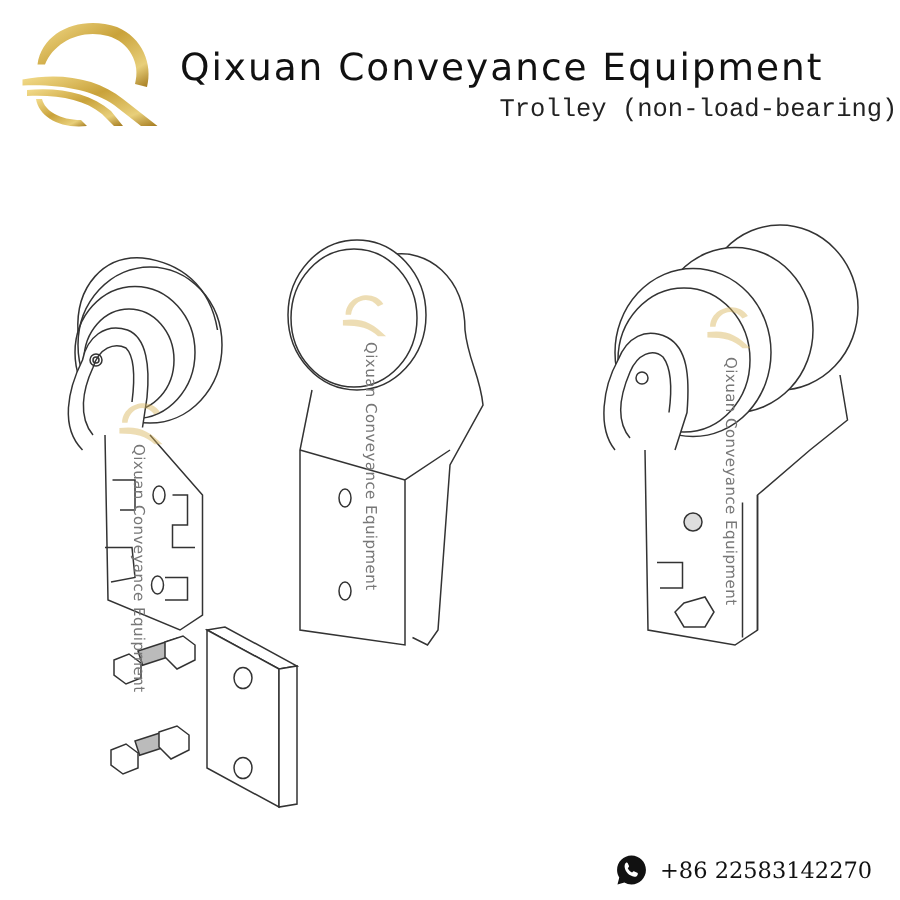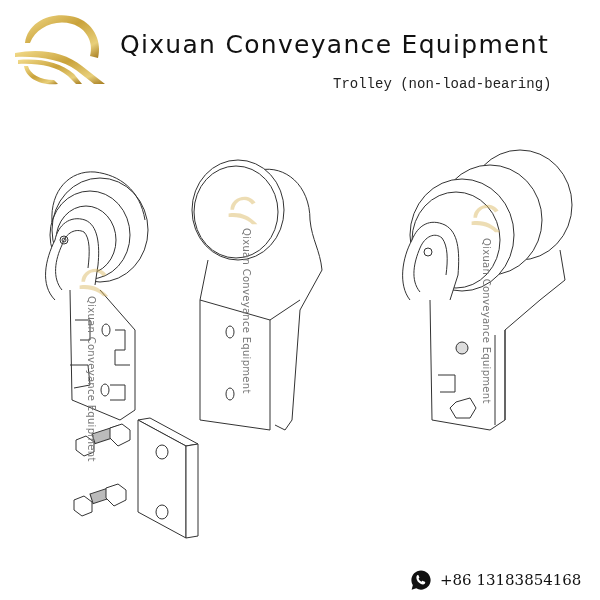--- a/index.html
+++ b/index.html
@@ -1,19 +1,19 @@
 <!DOCTYPE html>
 <html><head>
 <meta charset="utf-8">
 <style>
   html, body { margin:0; padding:0; background:#ffffff; }
   body { width:600px; height:600px; position:relative; overflow:hidden; font-family:"Liberation Sans", sans-serif; }
   .logo { position:absolute; left:10px; top:8px; width:100px; height:80px; }
   .company { position:absolute; left:120px; top:30px; font-size:25px; letter-spacing:1.3px; color:#111; font-family:"DejaVu Sans", sans-serif; font-weight:400; white-space:nowrap; }
-  .subtitle { position:absolute; left:333px; top:76px; font-size:14px; color:#222; font-family:"Liberation Mono", monospace; white-space:nowrap; }
+  .subtitle { position:absolute; left:333px; top:64px; font-size:17px; color:#222; font-family:"Liberation Mono", monospace; white-space:nowrap; }
   .drawing { position:absolute; left:0; top:120px; width:600px; height:440px; }
   .wm-text { position:absolute; font-size:10px; color:#777; writing-mode:vertical-rl; font-family:"DejaVu Sans", sans-serif; letter-spacing:0.3px; white-space:nowrap; }
   .contact { position:absolute; left:410px; top:569px; display:flex; align-items:center; gap:8px; }
   .wa-icon { width:22px; height:22px; }
   .phone { font-family:"DejaVu Serif", serif; font-size:15px; color:#111; white-space:nowrap; }
 </style>
 </head>
 <body>
 
 <svg class="logo" viewBox="0 0 100 80">
@@ -118,14 +118,14 @@
 <svg style="position:absolute; left:76px; top:262px; width:36px; height:36px; opacity:0.45;" viewBox="0 0 40 40">
   <path d="M6 22 C6 8, 26 2, 34 14 L30 16 C24 8, 12 10, 10 22 Z" fill="#D9B55A"></path>
   <path d="M4 26 C18 24, 26 28, 36 38 L30 38 C24 32, 16 30, 4 30 Z" fill="#D9B55A"></path>
 </svg>
 
 <div class="contact">
   <svg class="wa-icon" viewBox="0 0 24 24">
     <path d="M12 1.5 C6.2 1.5 1.5 6.2 1.5 12 C1.5 14 2.1 15.9 3.1 17.5 L1.8 22.5 L6.8 21.1 C8.4 22 10.1 22.5 12 22.5 C17.8 22.5 22.5 17.8 22.5 12 C22.5 6.2 17.8 1.5 12 1.5 Z" fill="#111"></path>
     <path d="M8.2 6.5 C8.6 6.4 9 6.5 9.2 6.9 L10.2 9.1 C10.3 9.4 10.2 9.7 10 9.9 L9.3 10.7 C9.9 12 11 13.2 12.4 13.9 L13.2 13.1 C13.4 12.9 13.8 12.8 14.1 13 L16.2 14 C16.6 14.2 16.7 14.6 16.6 15 C16.3 16.2 15.3 17 14.1 16.9 C10.5 16.5 7.4 13.5 7 9.9 C6.9 8.4 7.3 7 8.2 6.5 Z" fill="#fff"></path>
   </svg>
-  <span class="phone">+86  13183854168</span>
+  <span class="phone">+86  22583142270</span>
 </div>
 
 </body></html>

